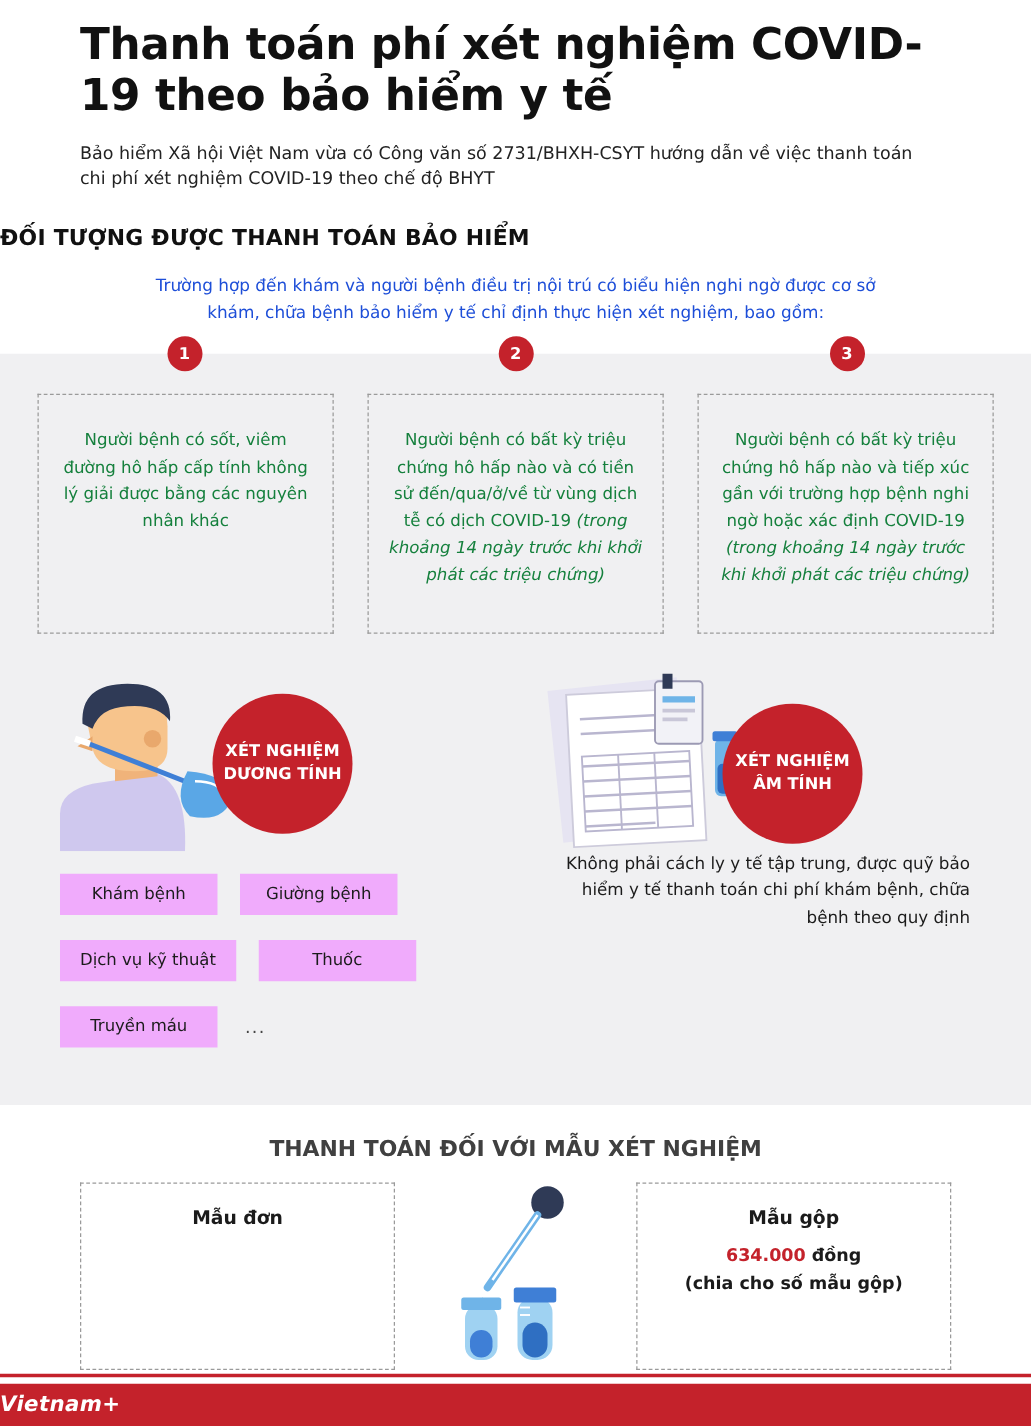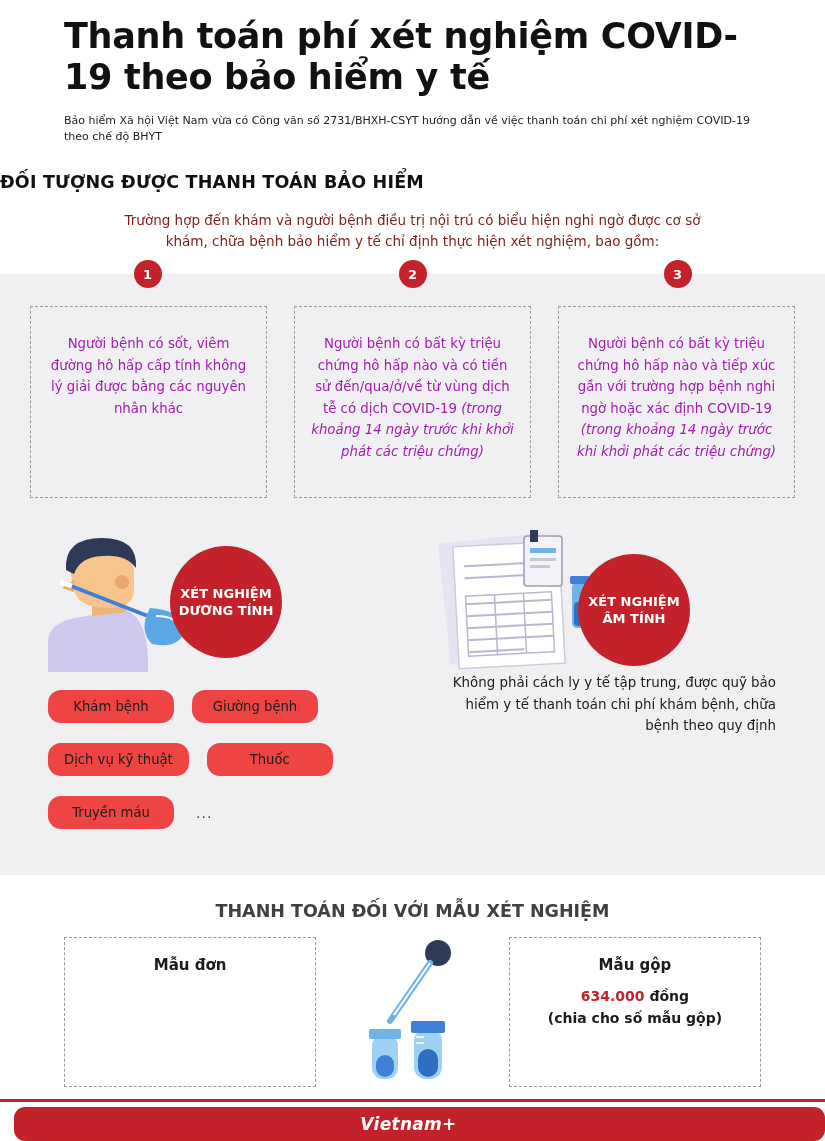--- a/index.html
+++ b/index.html
@@ -20,41 +20,41 @@
   }
   .title {
     font-size: 35px;
     line-height: 1.18;
     font-weight: bold;
     color: #111111;
     letter-spacing: -0.3px;
     margin: 0 0 14px 0;
   }
   .subtitle {
-    font-size: 11px;
+    font-size: 14px;
     line-height: 1.45;
     color: #222222;
     margin: 0 0 0 0;
     max-width: 690px;
   }
 
   
   .section-heading {
     text-align: left;
     font-size: 17.5px;
     font-weight: bold;
     color: #111111;
     letter-spacing: 0.2px;
     margin: 28px 0 18px 0;
   }
   .section-intro {
     text-align: center;
     font-size: 13.5px;
     line-height: 1.55;
-    color: #7f1d1d;
+    color: #1d4ed8;
     margin: 0 auto;
     max-width: 660px;
     padding: 0 20px;
   }
 
   
   .grey-panel {
     position: relative;
     background: #f0f0f2;
     margin-top: 22px;
@@ -90,21 +90,21 @@
   }
   .card {
     width: 237px;
     min-height: 192px;
     border: 1px dashed #9a9a9a;
     background: transparent;
     padding: 26px 14px 14px 14px;
     text-align: center;
     font-size: 13.3px;
     line-height: 1.62;
-    color: #a21caf;
+    color: #15803d;
   }
   .card .note { font-style: italic; }
 
   
   .split {
     display: flex;
     margin-top: 26px;
     gap: 10px;
   }
   .col-left { width: 372px; }
@@ -146,27 +146,26 @@
   .chips {
     margin-top: 18px;
     padding-left: 18px;
   }
   .chip-row {
     display: flex;
     align-items: center;
     margin-bottom: 20px;
   }
   .chip {
-    background: #ef4444;
+    background: #f0abfc;
     color: #1b1b1b;
     font-size: 13.2px;
     padding: 9px 16px;
     min-width: 126px;
     text-align: center;
-    border-radius: 13px;
   }
   .chip.second { margin-left: 18px; }
   .ellipsis {
     margin-left: 22px;
     font-size: 14px;
     color: #444;
     letter-spacing: 1px;
   }
 
   
@@ -199,28 +198,27 @@
     font-size: 14px;
     font-weight: bold;
     line-height: 1.55;
   }
   .sample-amount .red { color: #c4222b; }
   .tube-art { width: 175px; display: flex; align-items: center; justify-content: center; }
 
   
   .footer {
     position: absolute;
-    left: 14px; right: 0; bottom: 0;
+    left: 0; right: 0; bottom: 0;
     height: 34px;
     background: #c4222b;
     display: flex;
     align-items: center;
-    justify-content: center;
+    justify-content: flex-start;
     padding-right: 22px;
-    border-radius: 11px;
   }
   .footer-brand {
     color: #ffffff;
     font-size: 17px;
     font-weight: bold;
     font-style: italic;
     letter-spacing: 0.3px;
   }
   .footer-strip {
     position: absolute;

